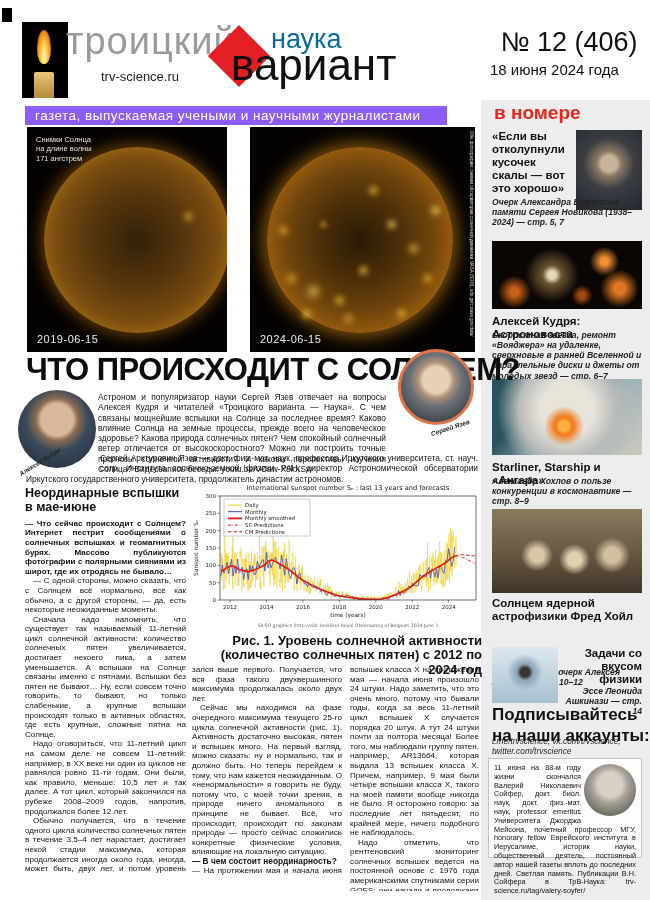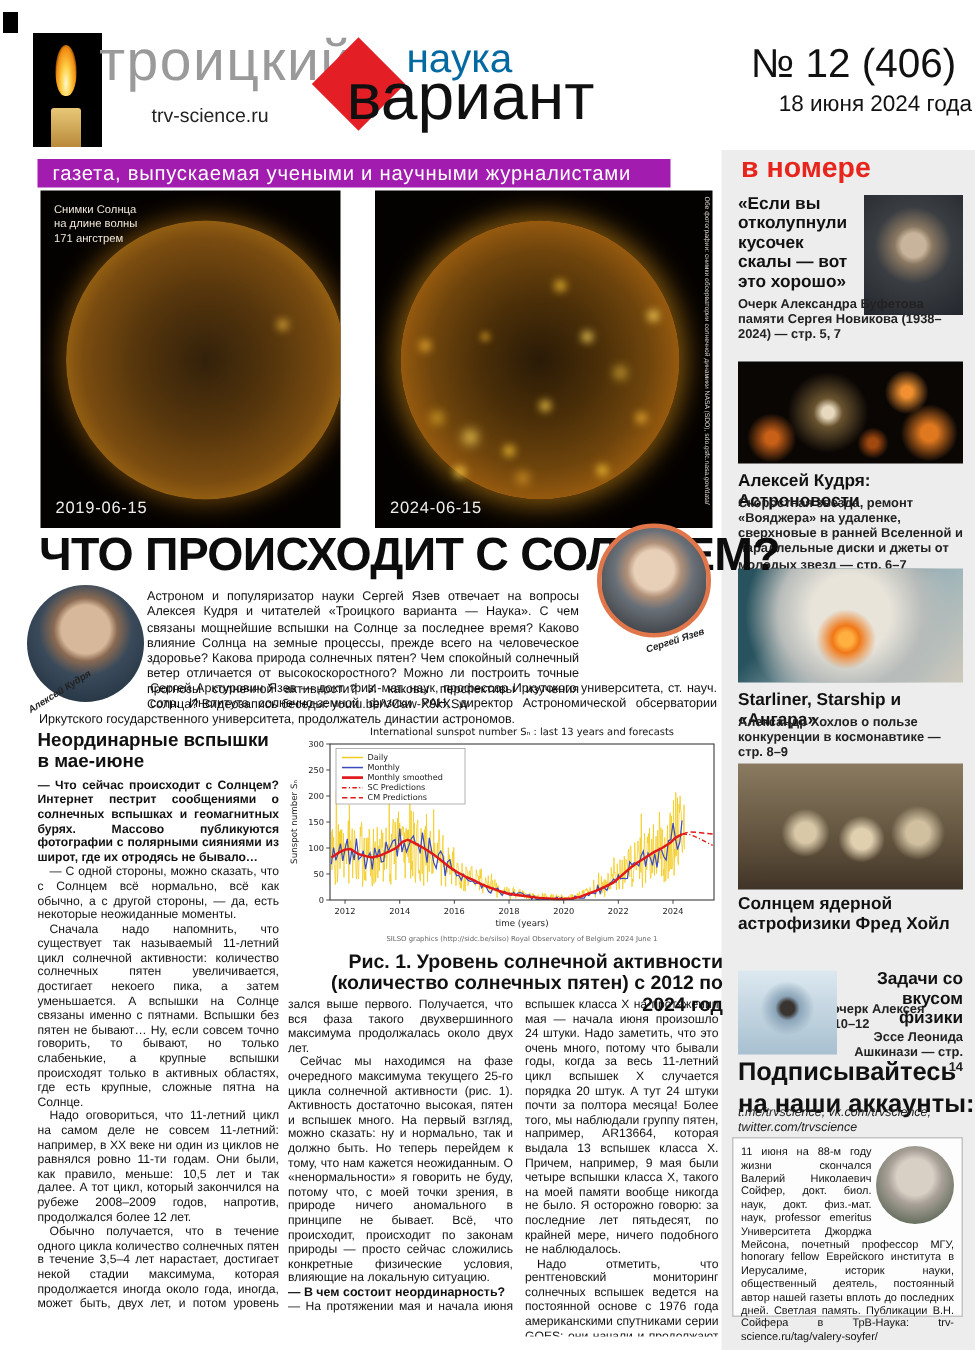--- a/index.html
+++ b/index.html
@@ -13,29 +13,29 @@
   #logo .flame{position:absolute;left:15px;top:8px;width:14px;height:34px;border-radius:50% 50% 45% 45%;
     background:radial-gradient(ellipse at 50% 75%,#fff8d0 0%,#ffd24a 30%,#f08a10 65%,rgba(120,40,0,.4) 85%,transparent 100%);}
   #logo .candle{position:absolute;left:12px;bottom:0;width:20px;height:26px;
     background:linear-gradient(#e8c878,#b88a3a);border-radius:2px 2px 0 0;}
   #mh-gray{left:66px;top:20px;font-size:38px;color:#9a9a9a;letter-spacing:1px;}
   #mh-site{left:101px;top:69px;font-size:13px;color:#222;}
   #mh-diamond{left:217px;top:34px;width:44px;height:44px;background:#e31e24;transform:rotate(45deg);}
   #mh-accent{left:271px;top:24px;font-size:27px;color:#0369a1;}
   #mh-black{left:231px;top:40px;font-size:44px;color:#101010;}
   #mh-issue{left:490px;top:27px;width:158px;text-align:center;font-size:27px;color:#111;}
-  #mh-date{left:490px;top:61px;width:158px;text-align:right;font-size:15px;color:#111;}
-  #tagline{left:25px;top:106px;width:412px;height:19px;background:#a21caf;color:#fff;
+  #mh-date{left:490px;top:61px;width:158px;text-align:left;font-size:15px;color:#111;}
+  #tagline{left:25px;top:106px;width:412px;height:19px;background:#8b5cf6;color:#fff;
     font-size:13.5px;line-height:19px;padding-left:10px;letter-spacing:.5px;}
 
   
   #sidebar-bg{left:481px;top:100px;width:169px;height:800px;background:#ededed;}
   #sb-title{left:494px;top:102px;font-size:19px;font-weight:bold;color:#e8251c;}
   .sb-t{font-size:11.5px;font-weight:bold;line-height:1.12;color:#111;}
-  .sb-d{font-size:8.6px;font-weight:bold;line-height:1.18;color:#222;}
+  .sb-d{font-size:8.6px;font-style:italic;font-weight:bold;line-height:1.18;color:#222;}
   #sb-item1{left:492px;top:130px;width:150px;display:flex;gap:4px;}
   #sb-item1 .sb-t{flex:1;}
   #sb-photo1{width:66px;height:80px;flex:none;
     background:radial-gradient(circle at 50% 42%,#c8b49c 0 14%,#8a7862 22%,#3a3d42 45%,#23262c 100%);}
   #sb-desc1{left:492px;top:197px;width:150px;}
   #sb-photo2{left:492px;top:241px;width:150px;height:68px;background:
     radial-gradient(circle at 40% 50%,rgba(255,240,210,.9) 0 4%,rgba(200,160,90,.5) 10%,transparent 28%),
     radial-gradient(circle at 75% 30%,#f09030 0 3%,transparent 12%),
     radial-gradient(circle at 85% 70%,#e07820 0 4%,transparent 14%),
     radial-gradient(circle at 15% 75%,#c86018 0 3%,transparent 12%),
@@ -55,21 +55,21 @@
     linear-gradient(#8a7a60,#5a4c38 70%,#403428 100%);}
   #sb-t4{left:492px;top:597px;width:150px;}
   #sb-d4{left:492px;top:623px;width:150px;margin-top:44px;}
   #sb-item5{left:492px;top:647px;width:150px;display:flex;gap:5px;}
   #sb-photo5{width:66px;height:56px;flex:none;background:
     radial-gradient(circle at 50% 45%,#3a3430 0 10%,#8aa4b8 18%,transparent 40%),
     linear-gradient(#dce8f0,#a8c0d0);}
   #sb-item5 .txt{flex:1;text-align:right;}
   #sb-sub-title{left:492px;top:704px;font-size:17px;font-weight:bold;line-height:1.25;white-space:pre-line;}
   #sb-sub-links{left:492px;top:736px;width:152px;font-size:8.3px;font-style:italic;line-height:1.25;color:#222;}
-  #sb-obit{left:488px;top:758px;width:154px;height:120px;background:#fdfdfd;border:1px solid #c4c4c4;
+  #sb-obit{left:488px;top:758px;width:154px;height:100px;background:#fdfdfd;border:1px solid #c4c4c4;
     padding:5px;box-sizing:border-box;font-size:7.3px;line-height:8.8px;text-align:justify;color:#111;}
   #sb-obit .photo{float:right;width:52px;height:52px;border-radius:50%;margin:0 0 2px 3px;
     background:radial-gradient(circle at 50% 40%,#d8d0c4 0 30%,#a8a098 45%,#6a7262 75%,#4a5244 100%);}
 
   
   .sunbox{top:127px;height:225px;background:#040200;overflow:hidden;}
   #sun-left{left:27px;width:200px;}
   #sun-right{left:250px;width:225px;}
   .sun{position:absolute;left:17px;top:20px;width:186px;height:186px;border-radius:50%;}
   #sun-left .sun{background:radial-gradient(circle,#33210a 0%,#55350c 35%,#7a4c10 62%,#b87a14 84%,#dd9414 92%,rgba(221,148,20,.35) 97%,transparent 100%);

